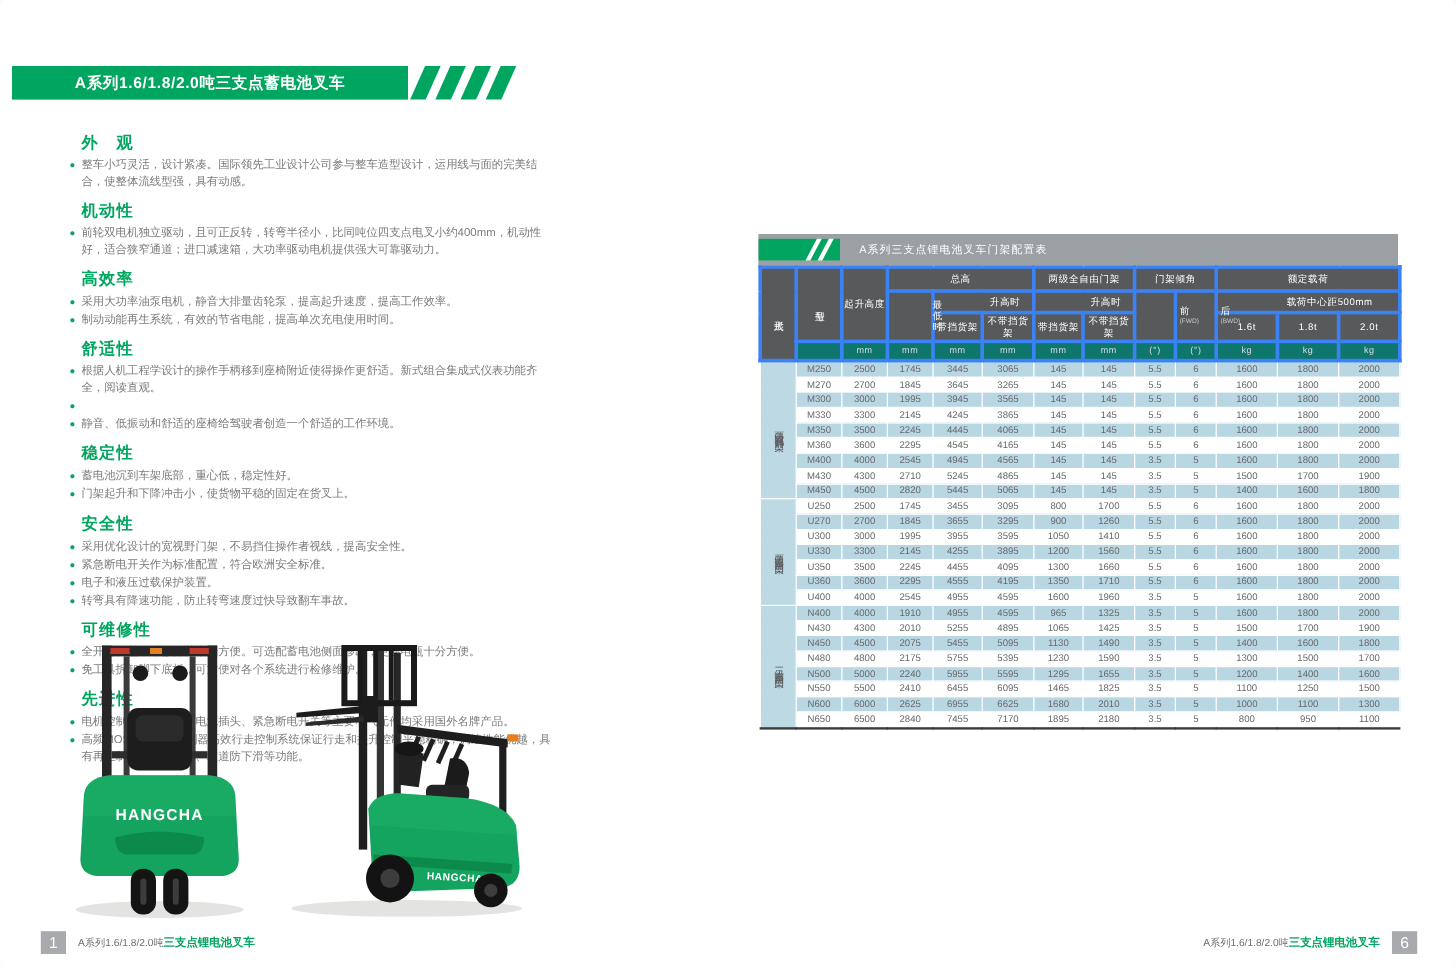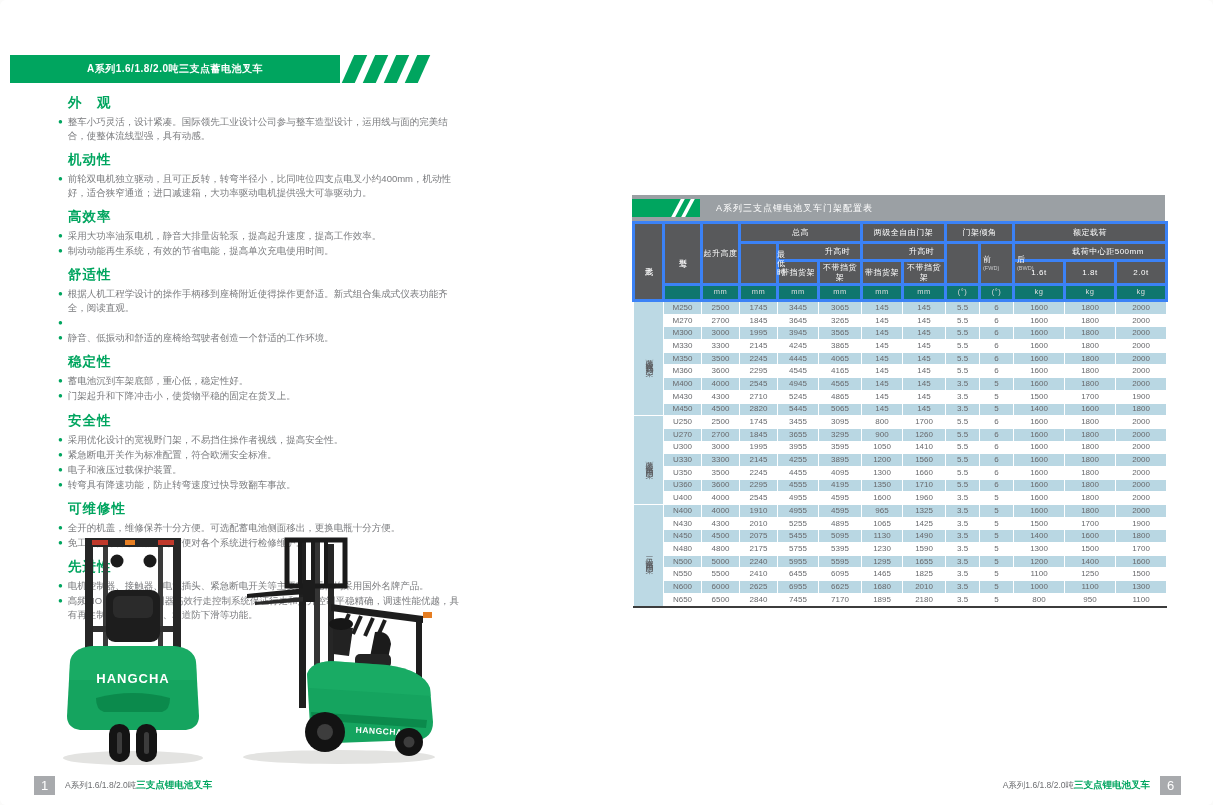--- a/index.html
+++ b/index.html
@@ -7,28 +7,28 @@
     width:1213px;height:805px;position:relative;overflow:hidden;
     background:#fbfbfa;
     font-family:"Liberation Sans","DejaVu Sans",sans-serif;
     -webkit-font-smoothing:antialiased;
   }
   .page{position:absolute;inset:0;background:#fff;border-radius:6px;}
 
   
   .banner{
     position:absolute;left:10px;top:55px;width:330px;height:28px;
-    background:var(--green);color:#fff;font-size:10px;font-weight:bold;
+    background:var(--green);color:#fff;font-size:13px;font-weight:bold;
     display:flex;align-items:center;justify-content:center;letter-spacing:.5px;
   }
   .stripes{position:absolute;left:348px;top:55px;height:28px;display:flex;gap:8px;}
   .stripe{width:13px;height:28px;background:var(--green);transform:skewX(-24deg);}
 
   
-  .left-col{position:absolute;left:58px;top:86px;width:408px;}
+  .left-col{position:absolute;left:58px;top:102px;width:408px;}
   .sec-title{color:var(--green);font-size:13.5px;font-weight:bold;margin:8px 0 3px 10px;letter-spacing:1px;}
   .bullet{display:flex;gap:5px;font-size:9.5px;color:#7a7b7e;line-height:1.48;margin:1px 0 1px 0;}
   .bullet .dot{color:var(--green);font-size:8px;line-height:1.75;flex:0 0 auto;}
 
   
   .photos{position:absolute;left:58px;top:526px;width:385px;height:242px;
           display:flex;gap:29px;align-items:flex-end;}
 
   
   .spec{position:absolute;left:632px;top:195px;width:533px;}

